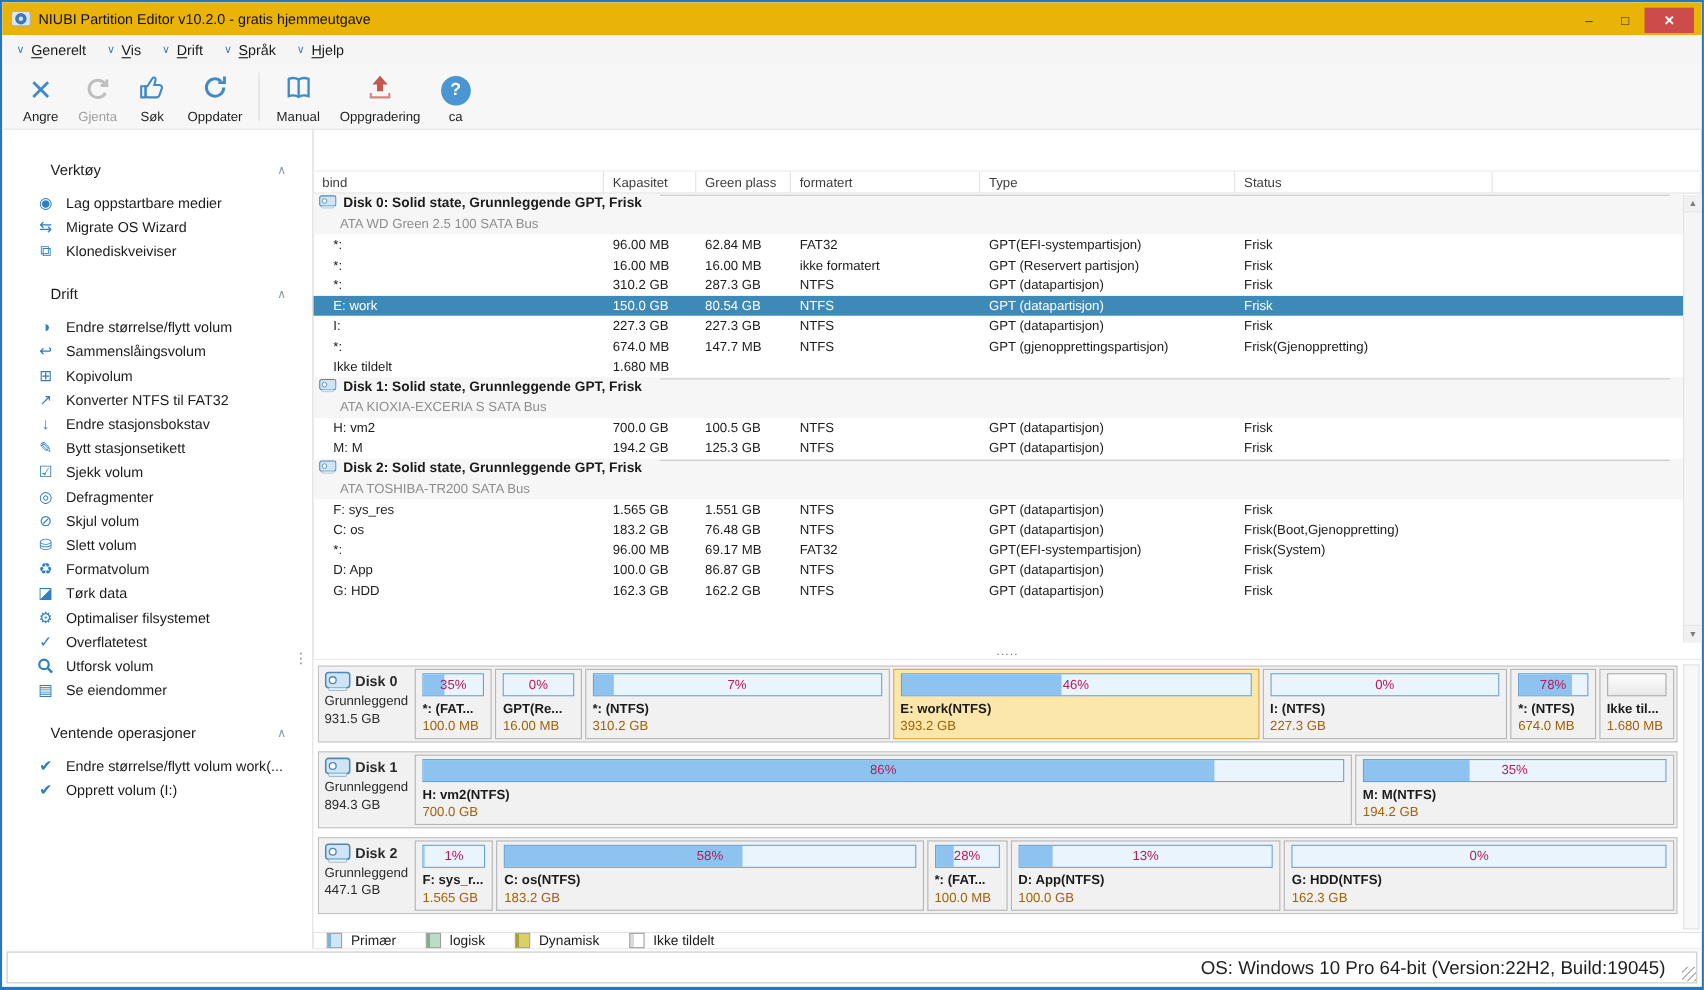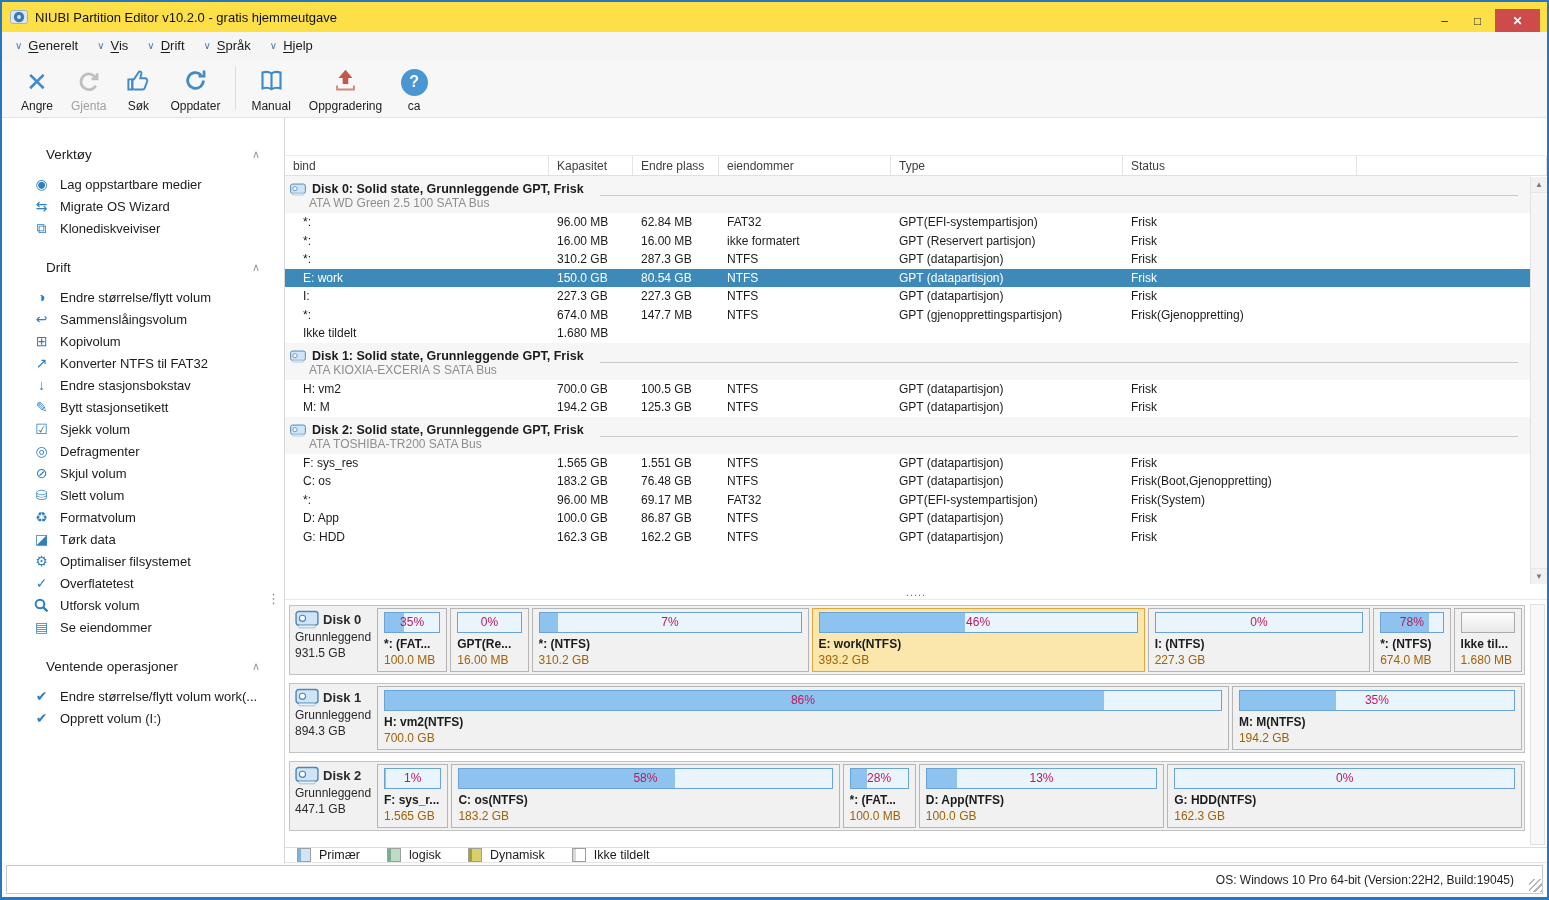--- a/index.html
+++ b/index.html
@@ -5,21 +5,21 @@
   html,body{margin:0;padding:0;background:#9db6c8;}
   *{box-sizing:border-box;}
   .window{
     width:1549px;height:900px;
     border:2px solid #2677bd;border-bottom-width:3px;
     background:#fff;display:flex;flex-direction:column;
     font-family:"Liberation Sans",sans-serif;color:#1b1b1b;
     position:relative;overflow:hidden;
   }
   
-  .titlebar{height:30px;background:#fde047;display:flex;align-items:flex-end;padding:0 0 0 8px;flex:none;}
+  .titlebar{height:30px;background:#eab308;display:flex;align-items:center;padding:0 0 0 8px;flex:none;}
   .titlebar-inner{display:flex;align-items:center;height:30px;gap:7px;}
   .title-text{font-size:13px;color:#101010;}
   .win-controls{margin-left:auto;display:flex;align-items:flex-start;margin-top:3px;margin-right:7px;gap:2px;}
   .wc{width:31px;height:23px;display:flex;align-items:center;justify-content:center;font-size:12px;color:#2a2a2a;}
   .wc.close{width:45px;background:#cd4b4b;color:#fff;font-weight:bold;font-size:12px;}
   
   .menubar{height:27px;background:#f5f5f5;display:flex;align-items:center;padding-left:13px;gap:19px;flex:none;}
   .menu-item{display:flex;align-items:center;gap:6px;font-size:13px;cursor:default;}
   .menu-chevron{color:#4d7ba3;font-size:10px;line-height:10px;}
   .menu-label u{text-underline-offset:2px;}
@@ -47,21 +47,21 @@
   .sicon svg{display:block;margin:0 auto;}
   .side-splitter{position:absolute;right:4px;top:478px;color:#8a8a8a;font-size:13px;letter-spacing:0;line-height:6px;}
   
   .content{flex:1;display:flex;flex-direction:column;min-width:0;background:#fff;margin-top:37px;}
   
   .tablewrap{height:429px;position:relative;flex:none;--cols:264px 84px 86px 172px 232px 234px 1fr;}
   .thead{display:grid;grid-template-columns:var(--cols);height:21px;border-top:1px solid #ececec;border-bottom:1px solid #e0e0e0;color:#3d3d3d;font-size:12px;}
   .thead>div{border-right:1px solid #e3e3e3;padding-left:8px;line-height:20px;overflow:hidden;white-space:nowrap;}
   .tbody{margin-right:17px;}
   .group-h{background:#f6f6f6;padding:1px 4px 0 5px;height:37px;}
-  .gtitle-row{display:flex;align-items:flex-end;height:19px;gap:6px;}
+  .gtitle-row{display:flex;align-items:flex-start;height:19px;gap:6px;}
   .gtitle{font-weight:bold;font-size:12.5px;white-space:nowrap;}
   .gline{flex:1;height:1px;background:#c9c9c9;margin:0 8px 0 10px;}
   .gsub{padding-left:19px;font-size:12px;color:#8d8d8d;line-height:15px;white-space:nowrap;}
   .trow{display:grid;grid-template-columns:var(--cols);height:18.5px;font-size:12px;}
   .trow>div{padding-left:8px;line-height:18.5px;overflow:hidden;white-space:nowrap;}
   .trow>div:first-child{padding-left:18px;}
   .trow.selected{background:#3d8ab8;color:#fff;}
   .vscroll{position:absolute;top:22px;right:0;bottom:0;width:17px;background:#f5f5f5;border-left:1px solid #e2e2e2;}
   .vs-arrow{position:absolute;left:0;right:0;height:16px;display:flex;align-items:center;justify-content:center;font-size:8px;color:#7c7c7c;background:#f1f1f1;}
   .vs-arrow.up{top:0;border-bottom:1px solid #e6e6e6;}
@@ -84,21 +84,21 @@
   .bar .pct{position:absolute;inset:0;text-align:center;line-height:19px;font-size:12px;color:#be185d;}
   .pblock.unalloc .bar{border-color:#ababab;background:linear-gradient(#fdfdfd,#e9e9e9);}
   .blabel{font-weight:bold;font-size:12px;margin-top:4px;white-space:nowrap;overflow:hidden;}
   .bsize{font-size:12px;color:#a16207;margin-top:2px;white-space:nowrap;}
   
   .legend{height:16px;border-top:1px solid #dcdcdc;border-bottom:1px solid #e6e6e6;display:flex;align-items:center;padding-left:12px;gap:27px;flex:none;}
   .litem{display:flex;align-items:center;gap:8px;font-size:12.5px;}
   .lsw{width:14px;height:14px;border:1px solid #9f9f9f;flex:none;}
   
   .statusbar{height:34px;flex:none;background:#fbfbfb;padding:2px 4px 3px;position:relative;}
-  .status-box{height:100%;border:1px solid #c9c9c9;background:#fff;display:flex;align-items:center;justify-content:flex-end;padding-right:28px;font-size:12px;color:#1e1e1e;}
+  .status-box{height:100%;border:1px solid #c9c9c9;background:#fff;display:flex;align-items:center;justify-content:flex-end;padding-right:28px;font-size:17px;color:#1e1e1e;}
   .grip{position:absolute;right:5px;bottom:5px;width:13px;height:13px;background:repeating-linear-gradient(135deg,transparent 0 3px,#b5b5b5 3px 4.5px);}
   .appicon-svg{display:block;}
 </style>
 </head>
 <body>
 
 <div class="window">
 
   <div class="titlebar">
     <div class="titlebar-inner">
@@ -323,22 +323,22 @@
         </div>
         <div class="side-splitter">⋮</div>
       </div>
 
     <div class="content">
 
       <div class="tablewrap">
         <div class="thead" id="thead">
             <div>bind</div>
             <div>Kapasitet</div>
-            <div>Endre plass</div>
-            <div>eiendommer</div>
+            <div>Green plass</div>
+            <div>formatert</div>
             <div>Type</div>
             <div>Status</div>
             <div></div>
           </div>
         <div class="tbody" id="tbody">
             <div class="group-h">
               <div class="gtitle-row">
                 <span style="display: flex; align-items: center;">
                   <svg width="16" height="13" viewBox="0 0 20 16">
     <rect x="0.8" y="1.2" width="18.4" height="11.6" rx="2.2" fill="#cfe5f6" stroke="#4d88b8" stroke-width="1.2"></rect>

